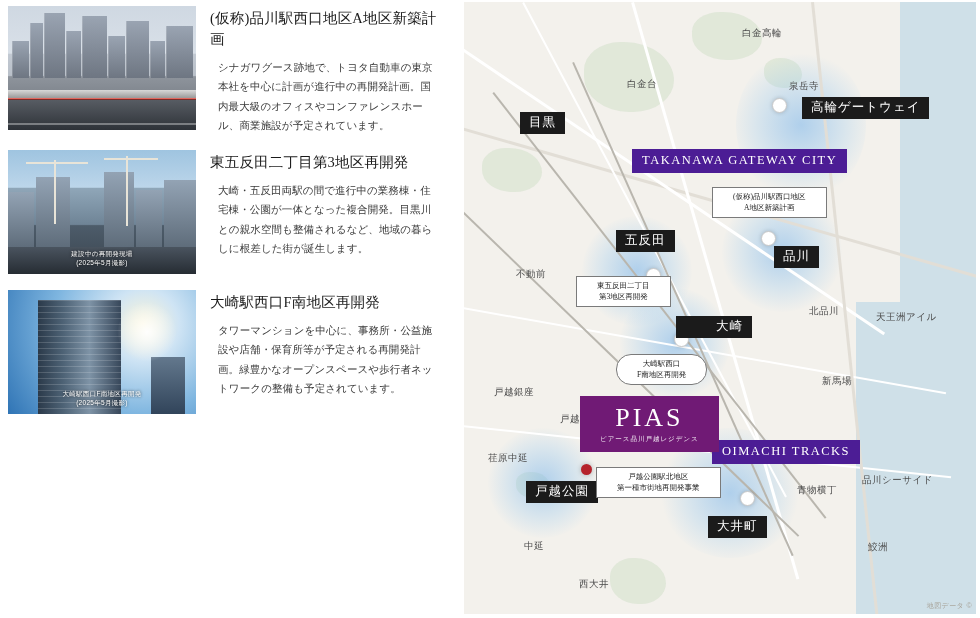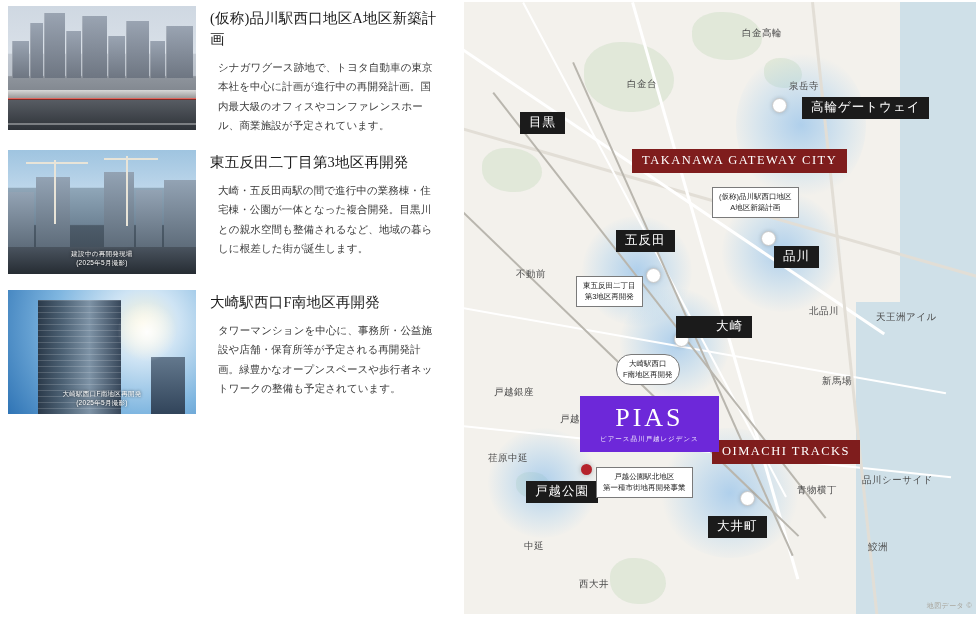--- a/index.html
+++ b/index.html
@@ -242,26 +242,26 @@
     font-family: "Liberation Serif", serif;
     font-size: 9.5px;
     letter-spacing: .5px;
     white-space: nowrap;
     line-height: 1;
   }
   .dev-box {
     position: absolute;
     background: #ffffff;
     border: 1px solid #7a7a7a;
-    font-family: Liberation Sans, sans-serif;
+    font-family: Liberation Serif, serif;
     font-size: 7.5px;
     color: #222;
     line-height: 1.5;
     text-align: center;
-    padding: 3px 6px;
+    padding: 3px 20px;
     white-space: pre-line;
   }
   .dot-white {
     position: absolute;
     width: 13px;
     height: 13px;
     border-radius: 50%;
     background: #ffffff;
     border: 1px solid #c9c9c9;
     box-shadow: 0 0 4px rgba(0,0,0,.18);
@@ -276,28 +276,28 @@
   }
   .area-title {
     position: absolute;
     font-family: "Liberation Serif", serif;
     font-size: 13.5px;
     letter-spacing: 1.5px;
     color: #1b1b1b;
     white-space: nowrap;
   }
   .area-title.boxed {
-    background: #7f1d1d;
+    background: #4c1d95;
     color: #fff;
     padding: 4px 10px 5px 10px;
     font-size: 12.5px;
   }
   .pias-box {
     position: absolute;
-    background: #6d28d9;
+    background: #701a75;
     color: #ffffff;
     padding: 9px 20px 8px 20px;
     text-align: center;
   }
   .pias-name {
     font-family: "Liberation Serif", serif;
     font-size: 26px;
     letter-spacing: 3px;
     line-height: 1;
   }

